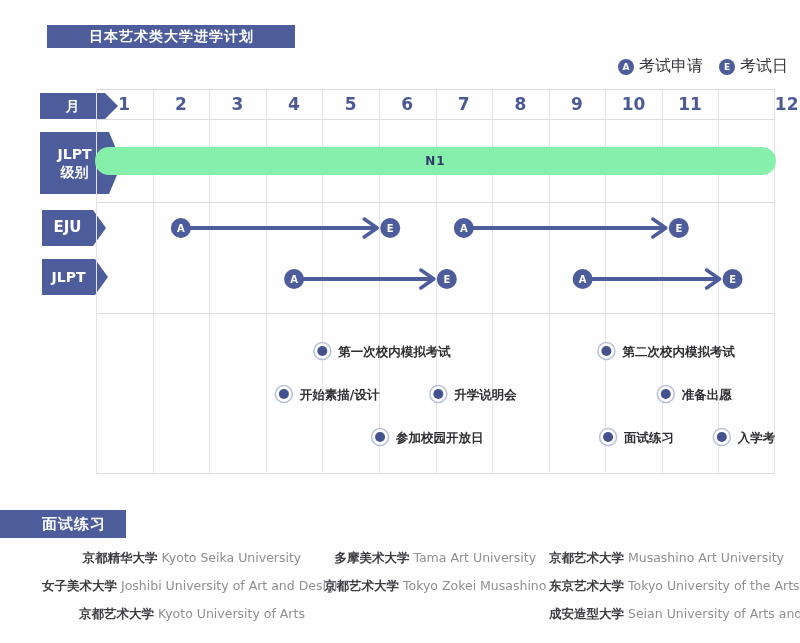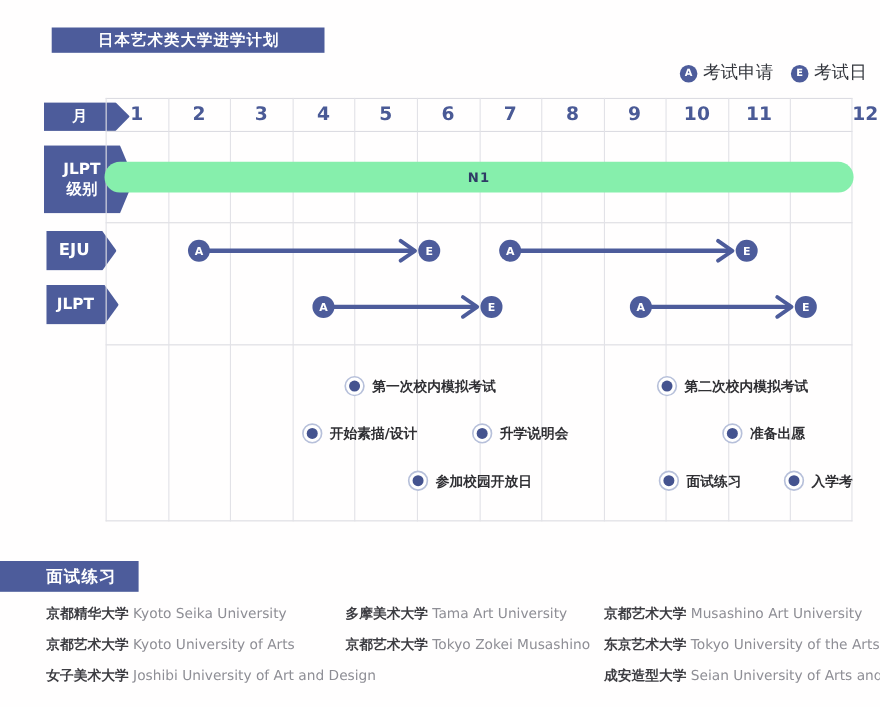--- a/index.html
+++ b/index.html
@@ -163,26 +163,26 @@
       <circle cx="512.0791666666668" cy="348" r="5" fill="#44538f"></circle>
       <text x="528.0791666666668" y="352.5" font-size="12.5" font-weight="bold" fill="#2f2f33">面试练习</text>
       <circle cx="625.8116666666667" cy="348" r="8.5" fill="#fff" stroke="#b7c0da" stroke-width="1.5"></circle>
       <circle cx="625.8116666666667" cy="348" r="5" fill="#44538f"></circle>
       <text x="641.8116666666667" y="352.5" font-size="12.5" font-weight="bold" fill="#2f2f33">入学考试</text>
     </svg>
 
   <div class="banner path">面试练习</div>
 
   <div id="uni-cols">
-      <div class="uni-col" style="left: 42px;">
+      <div class="uni-col" style="left: 42px; align-items: center;">
         <div class="uni"><span class="zh">京都精华大学</span><span class="en"> Kyoto Seika University</span></div>
+        <div class="uni"><span class="zh">女子美术大学</span><span class="en"> Joshibi University of Art and Design</span></div>
         <div class="uni"><span class="zh">京都艺术大学</span><span class="en"> Kyoto University of Arts</span></div>
-        <div class="uni"><span class="zh">女子美术大学</span><span class="en"> Joshibi University of Art and Design</span></div>
       </div>
-      <div class="uni-col" style="left: 314px;">
+      <div class="uni-col" style="left: 324px; text-align: center;">
         <div class="uni"><span class="zh">多摩美术大学</span><span class="en"> Tama Art University</span></div>
         <div class="uni"><span class="zh">京都艺术大学</span><span class="en"> Tokyo Zokei Musashino</span></div>
       </div>
       <div class="uni-col" style="left: 549px;">
         <div class="uni"><span class="zh">京都艺术大学</span><span class="en"> Musashino Art University</span></div>
         <div class="uni"><span class="zh">东京艺术大学</span><span class="en"> Tokyo University of the Arts</span></div>
         <div class="uni"><span class="zh">成安造型大学</span><span class="en"> Seian University of Arts and Design</span></div>
       </div>
     </div>
 

